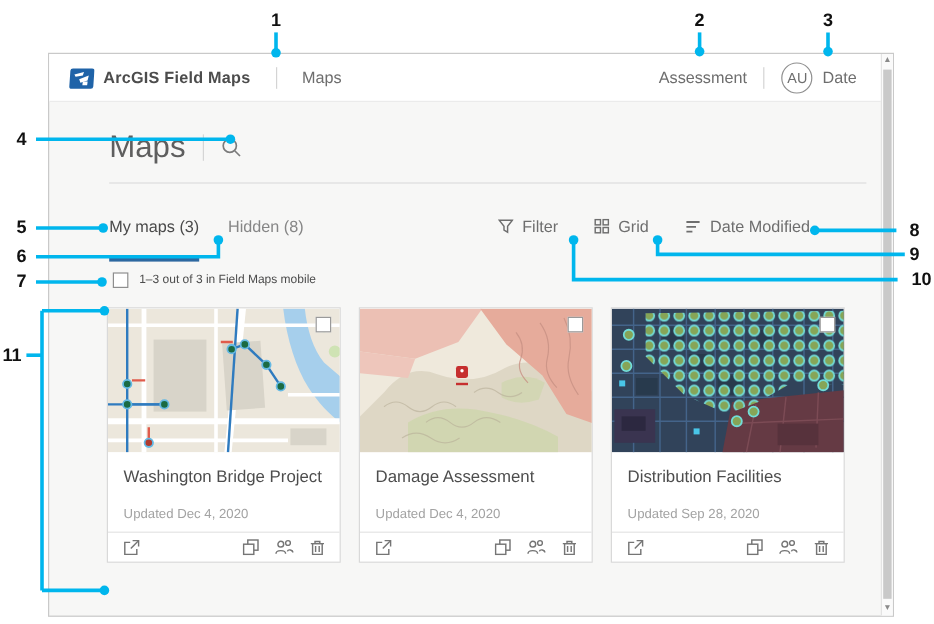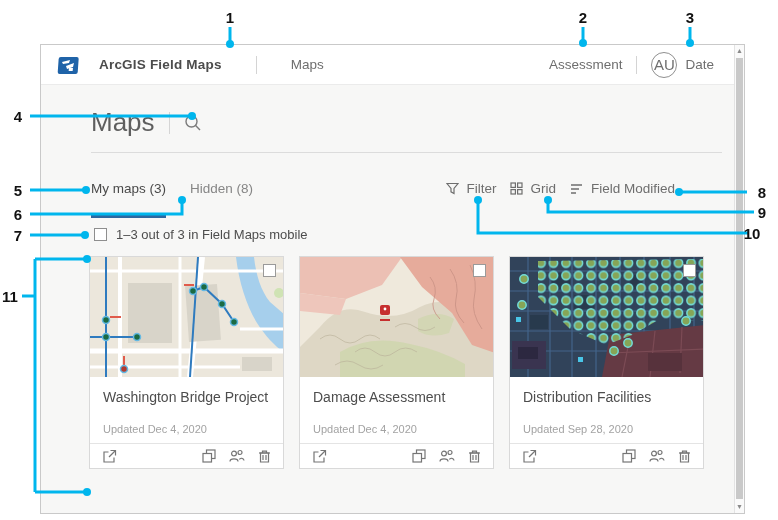--- a/index.html
+++ b/index.html
@@ -8,28 +8,28 @@
   .stage { position:relative; width:778px; height:520px; }
 
   
   .window { position:absolute; left:40px; top:44px; width:705px; height:470px;
             background:#f7f7f6; border:1px solid #c9c9c9; }
 
   
   .navbar { position:absolute; left:0; top:0; right:0; height:40px; background:#fff;
             border-bottom:1px solid #ebebeb; display:flex; align-items:center;
             padding:0 30px 0 16px; }
-  .nav-left { display:flex; align-items:center; gap:20px; }
+  .nav-left { display:flex; align-items:center; gap:7px; }
   .app-title { font-size:13.5px; font-weight:bold; color:#4c4c4c; letter-spacing:.2px; }
   .nav-divider { width:1px; height:18px; background:#d4d4d4; margin:0 14px; }
   .nav-link { font-size:13.5px; color:#6e6e6e; cursor:pointer; }
   .nav-right { margin-left:auto; display:flex; align-items:center; }
   .avatar { width:26px; height:26px; border:1px solid #8f8f8f; border-radius:50%;
             display:flex; align-items:center; justify-content:center;
-            font-size:15px; color:#6e6e6e; background:#fff; margin-right:8px; }
+            font-size:12px; color:#6e6e6e; background:#fff; margin-right:8px; }
 
   
   .scrollbar { position:absolute; top:0; right:0; bottom:0; width:10px;
                background:#fafafa; border-left:1px solid #e3e3e3; }
   .sb-arrow { position:absolute; left:0; width:9px; height:12px; color:#8a8a8a;
               font-size:7px; line-height:12px; text-align:center; }
   .sb-up { top:0; } .sb-down { bottom:0; }
   .sb-thumb { position:absolute; left:1px; top:13px; bottom:14px; width:7px;
               background:#c9c9c9; }
 
@@ -39,29 +39,29 @@
   .page-heading { font-size:26px; font-weight:400; color:#5e5e5e; }
   .h-divider { width:1px; height:22px; background:#d5d5d5; }
   .rule { position:absolute; left:50px; right:22px; top:107px; height:1px;
           background:#dcdcdc; }
 
   
   .tabs-row { position:absolute; left:50px; top:136px; display:flex; gap:24px; }
   .tab { font-size:13.5px; padding-bottom:19px; cursor:pointer; }
   .tab.active { color:#4a4a4a; border-bottom:3px solid #2d68a0; }
   .tab.inactive { color:#868686; }
-  .controls-row { position:absolute; top:136px; right:69px; display:flex; gap:14px; }
+  .controls-row { position:absolute; top:136px; right:69px; display:flex; gap:30px; }
   .control { display:flex; align-items:center; gap:7px; font-size:13.5px;
              color:#6e6e6e; cursor:pointer; }
 
   
   .select-row { position:absolute; left:53px; top:182px; display:flex;
                 align-items:center; gap:9px; }
   .checkbox { width:13px; height:13px; background:#fff; border:1px solid #8e8e8e; }
-  .select-label { font-size:13px; color:#4d4d4d; }
+  .select-label { font-size:10px; color:#4d4d4d; }
 
   
   .cards-row { position:absolute; left:48px; top:211px; display:flex; gap:15px; }
   .card { width:195px; height:213px; background:#fff; border:1px solid #d9d9d9;
           display:flex; flex-direction:column; }
   .thumb { position:relative; width:100%; height:120px; overflow:hidden; flex:none; }
   .thumb svg { display:block; }
   .thumb-check { position:absolute; top:7px; right:7px; width:13px; height:13px;
                  background:#fff; border:1px solid #9a9a9a; }
   .card-body { position:relative; flex:1; padding:12px 13px; }
@@ -147,21 +147,21 @@
         <span>Grid</span>
       </span>
       <span class="control">
         <span style="display:flex;">
           <svg width="14" height="12" viewBox="0 0 14 12" stroke="#6e6e6e" stroke-width="1.5">
             <line x1="1" y1="2" x2="12" y2="2"></line>
               <line x1="1" y1="6" x2="9" y2="6"></line>
               <line x1="1" y1="10" x2="6" y2="10"></line>
           </svg>
         </span>
-        <span>Field Modified</span>
+        <span>Date Modified</span>
       </span>
     </div>
 
     <div class="select-row">
       <span class="checkbox"></span>
       <span class="select-label">1–3 out of 3 in Field Maps mobile</span>
     </div>
 
     <div class="cards-row">
 
@@ -454,16 +454,16 @@
   </svg>
   <div class="callout-num" style="left:230px; top:17px;">1</div>
   <div class="callout-num" style="left:583px; top:17px;">2</div>
   <div class="callout-num" style="left:690px; top:17px;">3</div>
   <div class="callout-num" style="left:18px; top:116px;">4</div>
   <div class="callout-num" style="left:18px; top:190px;">5</div>
   <div class="callout-num" style="left:18px; top:214px;">6</div>
   <div class="callout-num" style="left:18px; top:235px;">7</div>
   <div class="callout-num" style="left:762px; top:192px;">8</div>
   <div class="callout-num" style="left:762px; top:212px;">9</div>
-  <div class="callout-num" style="left:752px; top:233px;">10</div>
+  <div class="callout-num" style="left:768px; top:233px;">10</div>
   <div class="callout-num" style="left:10px; top:296px;">11</div>
 
 </div>
 
 </body></html>

